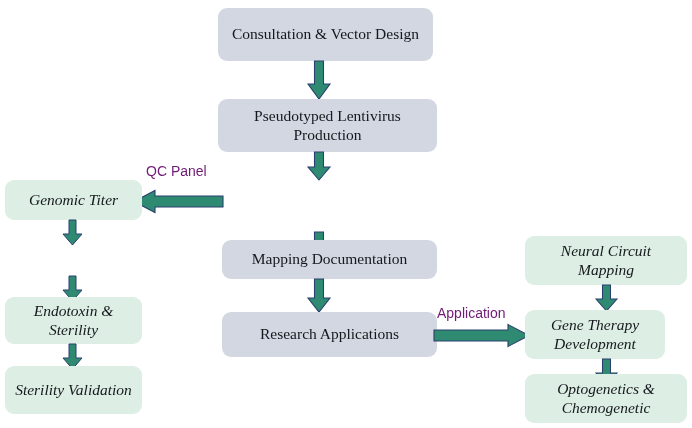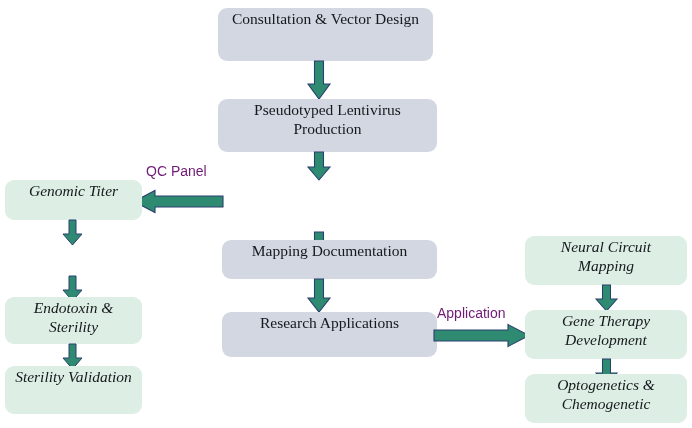--- a/index.html
+++ b/index.html
@@ -13,21 +13,21 @@
     height: 428px;
     background: #ffffff;
     overflow: hidden;
     font-family: "Liberation Serif", serif;
   }
   .node {
     position: absolute;
     box-sizing: border-box;
     border-radius: 9px;
     display: flex;
-    align-items: flex-start;
+    align-items: center;
     justify-content: center;
     text-align: center;
     color: #15181c;
     font-family: "Liberation Serif", serif;
     font-size: 15.5px;
     line-height: 1.22;
     padding: 2px 6px;
   }
   .node.blue  { background: #d2d7e2; }
   .node.green { background: #ddeee5; font-style: italic; }
@@ -121,21 +121,21 @@
   </svg>
 
   <div class="node green" style="left:525px; top:236px; width:162px; height:49px;">
     <span>Neural Circuit Mapping</span>
   </div>
 
   <svg class="arrow" style="left:595px; top:285px;" width="24" height="27" viewBox="0 0 24 27">
     <polygon points="7.5,0 15.5,0 15.5,14 22,14 11.5,26 1,14 7.5,14" fill="#2e8b72" stroke="#2a3f6e" stroke-width="1.05"></polygon>
   </svg>
 
-  <div class="node green" style="left:525px; top:310px; width:162px; height:49px;">
+  <div class="node green" style="left:525px; top:310px; width:140px; height:49px;">
     <span>Gene Therapy Development</span>
   </div>
 
   <svg class="arrow" style="left:595px; top:359px;" width="24" height="27" viewBox="0 0 24 27">
     <polygon points="7.5,0 15.5,0 15.5,14 22,14 11.5,26 1,14 7.5,14" fill="#2e8b72" stroke="#2a3f6e" stroke-width="1.05"></polygon>
   </svg>
 
   <div class="node green" style="left:525px; top:374px; width:162px; height:49px;">
     <span>Optogenetics &amp; Chemogenetic</span>
   </div>

